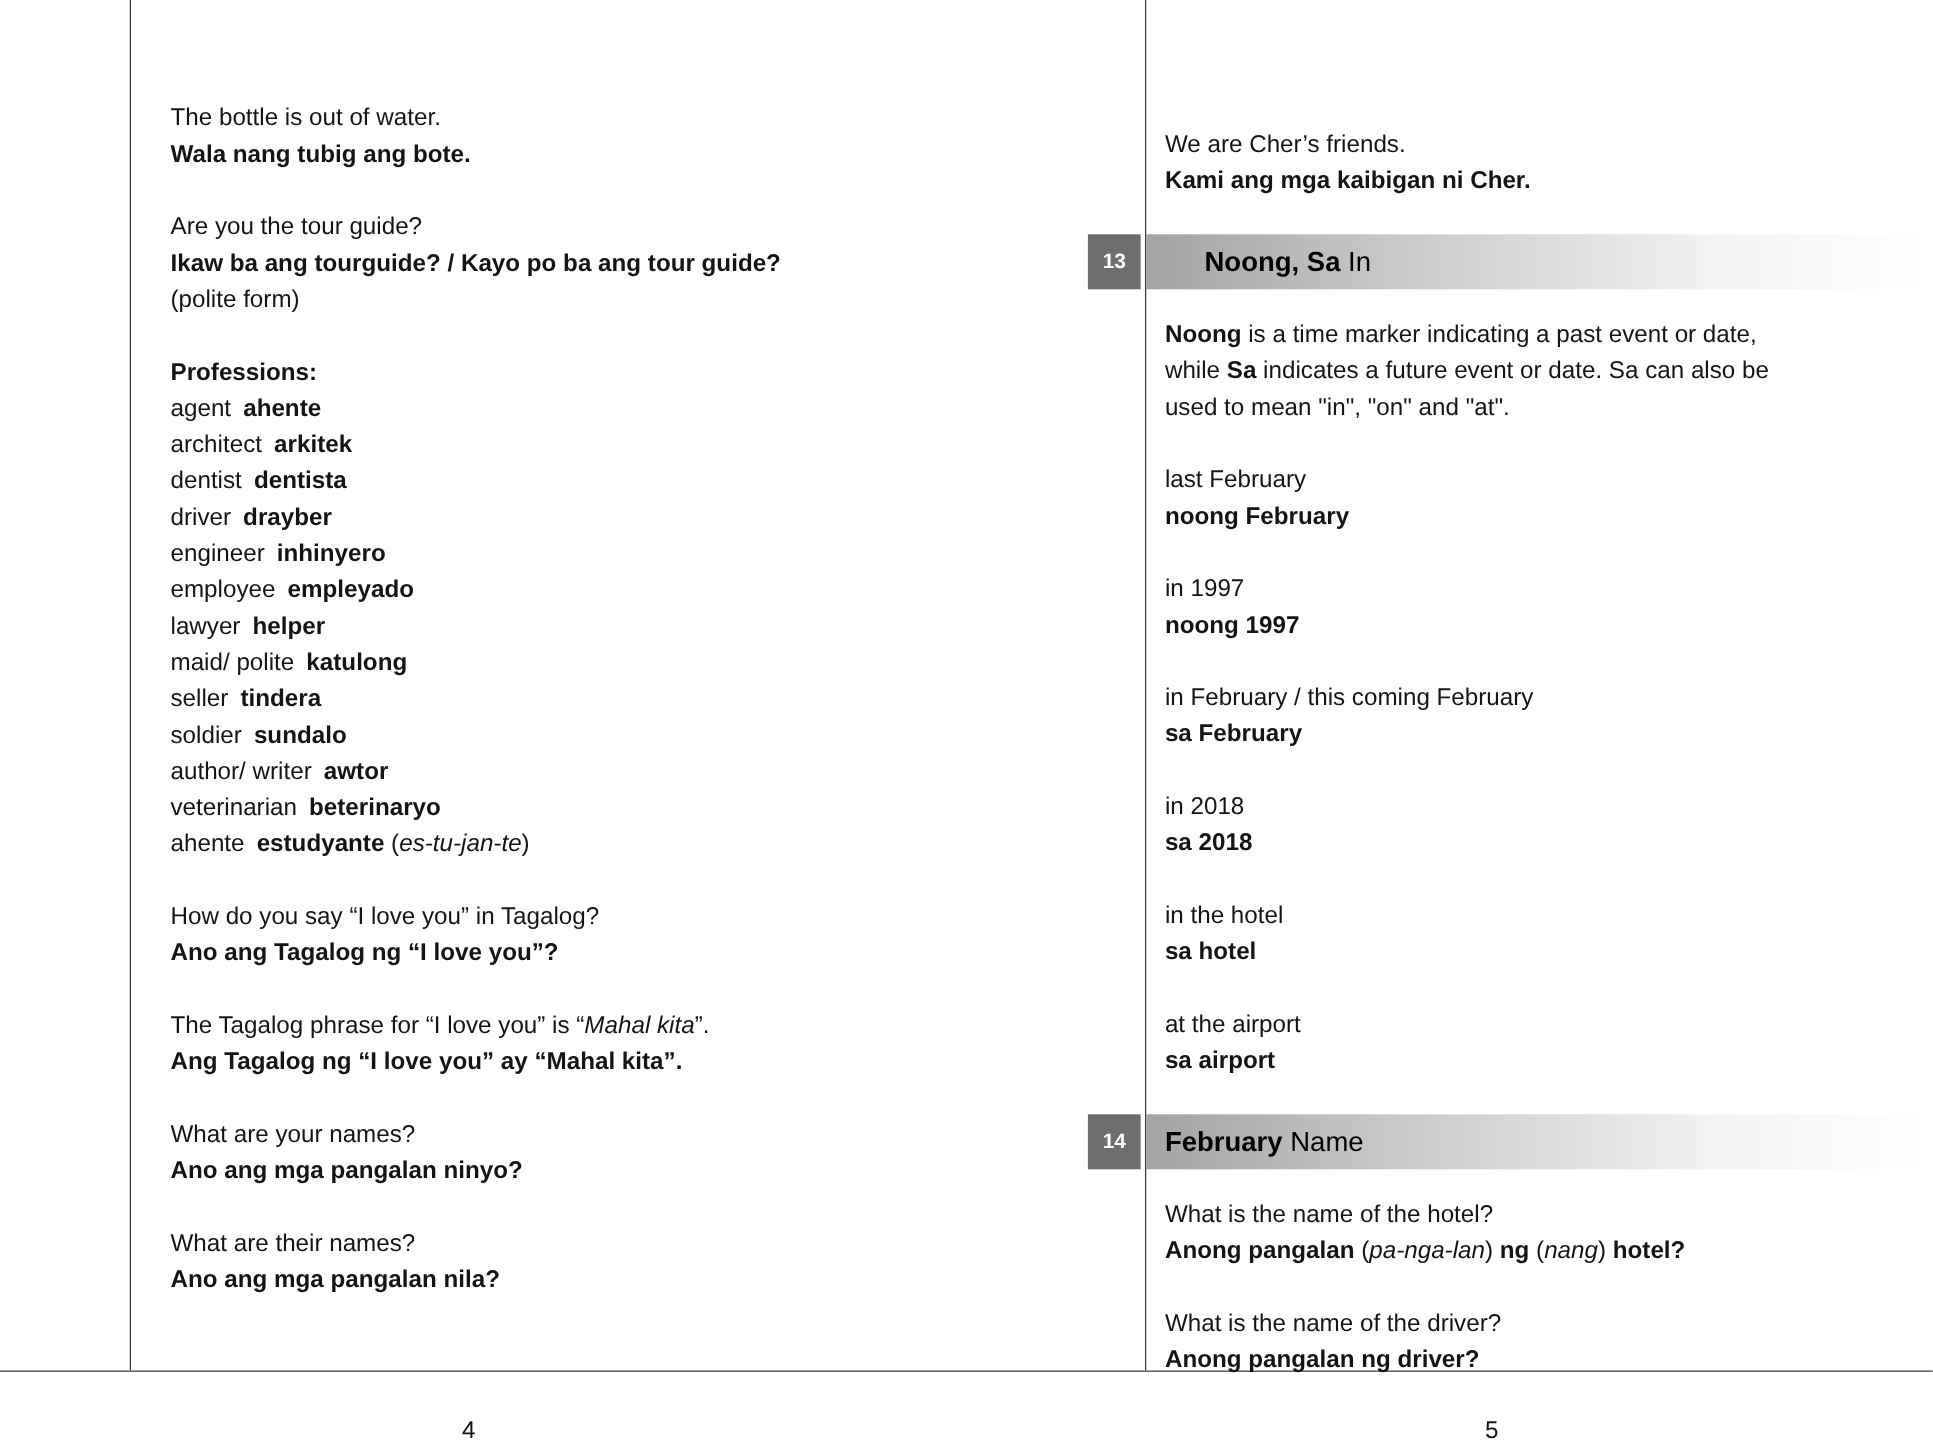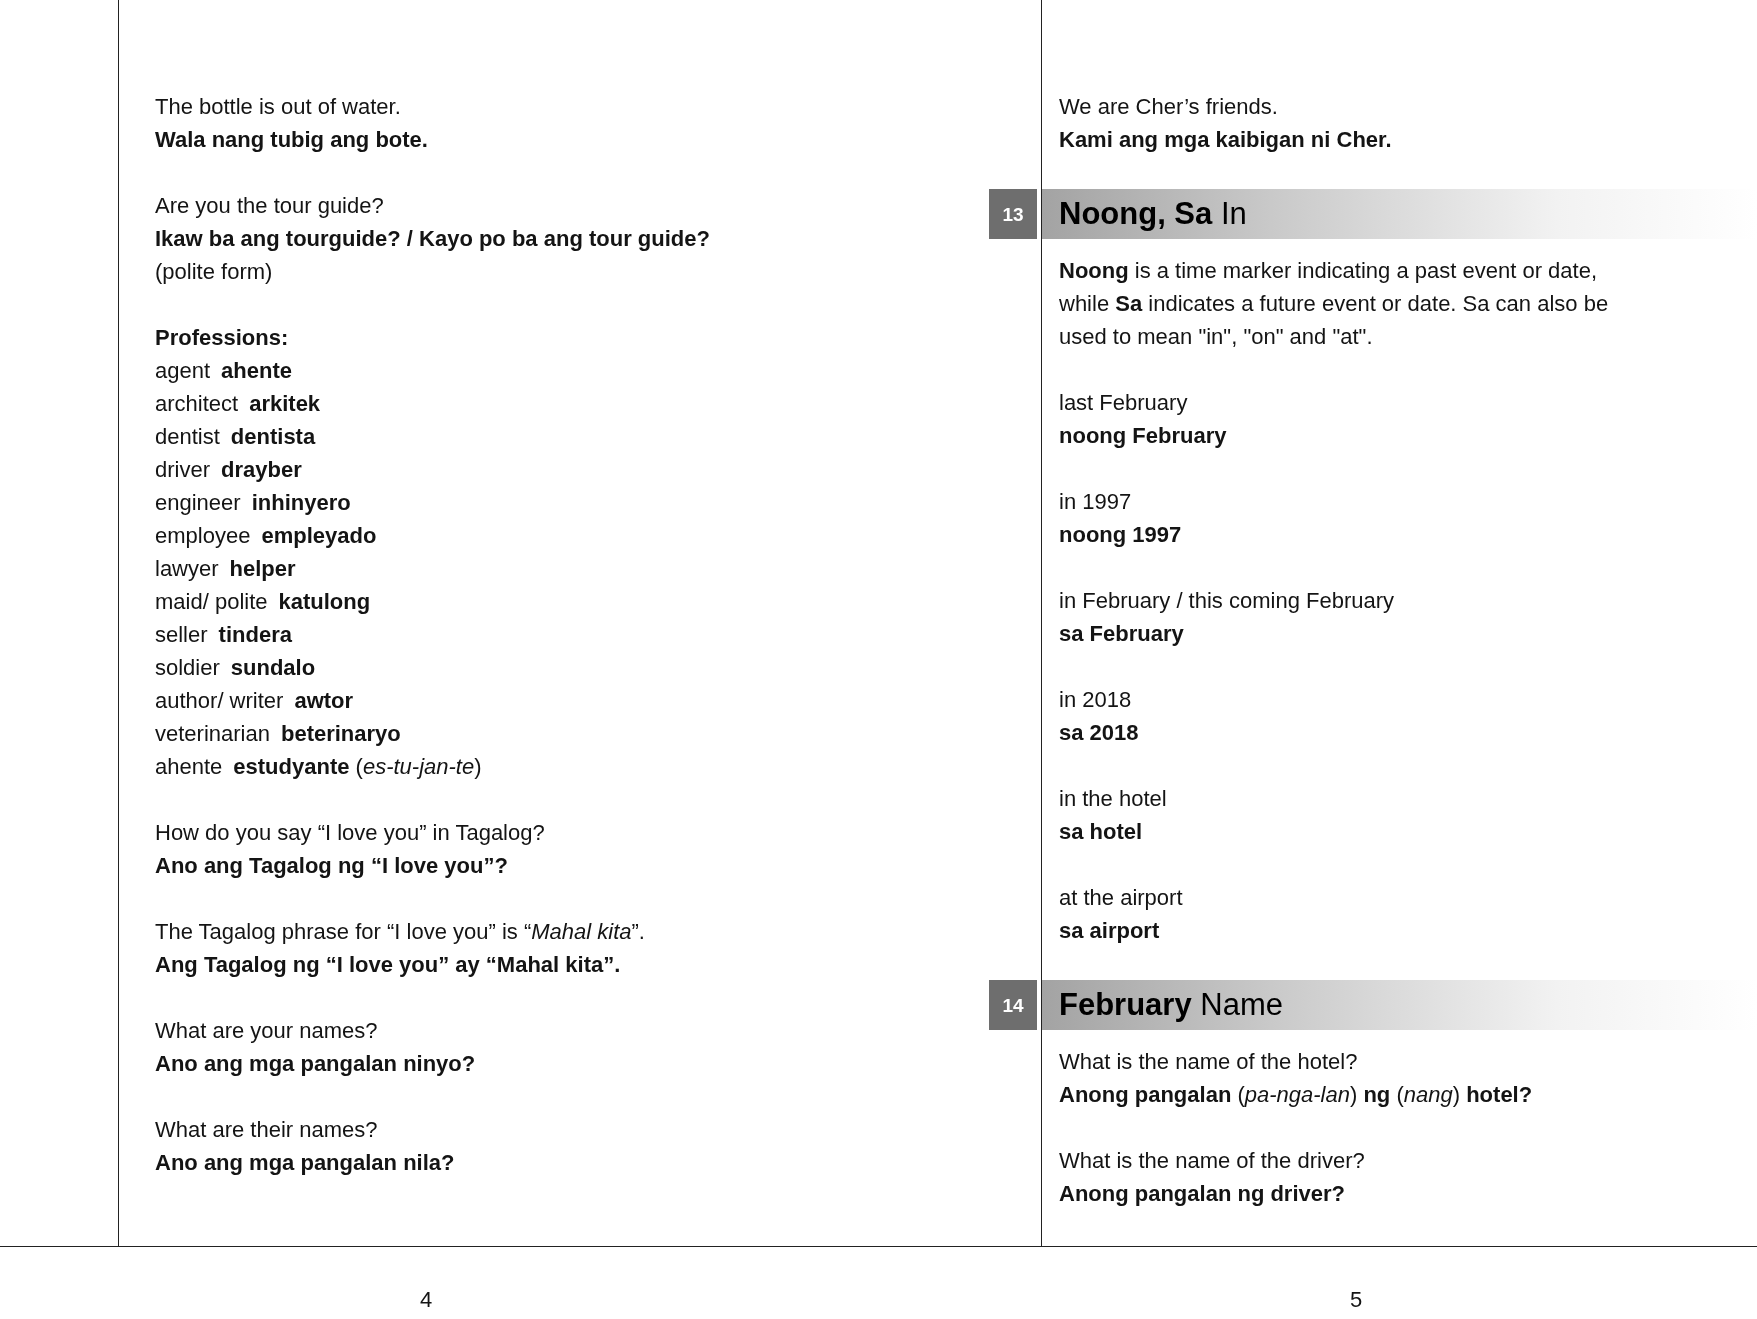--- a/index.html
+++ b/index.html
@@ -14,38 +14,38 @@
 
   .vline { position:absolute; top:0; width:1px; height:1246px; background:var(--rule,#222); }
   #vline-left { left:118px; }
   #vline-mid  { left:1041px; }
   #hline { position:absolute; top:1246px; left:0; width:1757px; height:1px; background:var(--rule,#222); }
 
   #left-col  { position:absolute; left:155px; top:90px;  width:770px; }
   #right-col { position:absolute; left:1042px; top:90px; width:715px; }
 
   .block { margin-bottom:33px; }
-  .pad { padding-left:17px; }
+  .pad { padding-left:17px;margin-top:24px; }
 
   .tl-gap { margin-left:11px; }
 
   .section-band {
     position:relative; height:50px; margin-bottom:15px;
     background:linear-gradient(90deg, var(--band-start,#a3a3a3) 0%, #c9c9c9 32%, #f2f2f2 72%, #ffffff 100%);
     display:flex; align-items:center;
   }
-  #band-13 { margin-top:16px; }
+  #band-13 { margin-top:16px;padding-left:36px; }
   #band-14 { margin-top:0; }
   .num-box {
     position:absolute; left:-53px; top:0; width:48px; height:50px;
     background:var(--num-box,#6e6e6e); color:#ffffff;
     font-size:19px; font-weight:bold;
     display:flex; align-items:center; justify-content:center;
   }
-  .section-title { padding-left:17px; font-size:31px; line-height:50px; color:#000; white-space:pre; }
+  .section-title { padding-left:17px; font-size:25px; line-height:50px; color:#000; white-space:pre; }
   .section-title .tb { font-weight:bold; }
   .section-title .tr { font-weight:normal; }
 
   #noong-desc { width:600px; }
 
   .page-num { position:absolute; top:1283px; font-size:22px; color:#141414; }
   #pn-left  { left:420px; }
   #pn-right { left:1350px; }
 
   .rich span { white-space:pre-wrap; }

